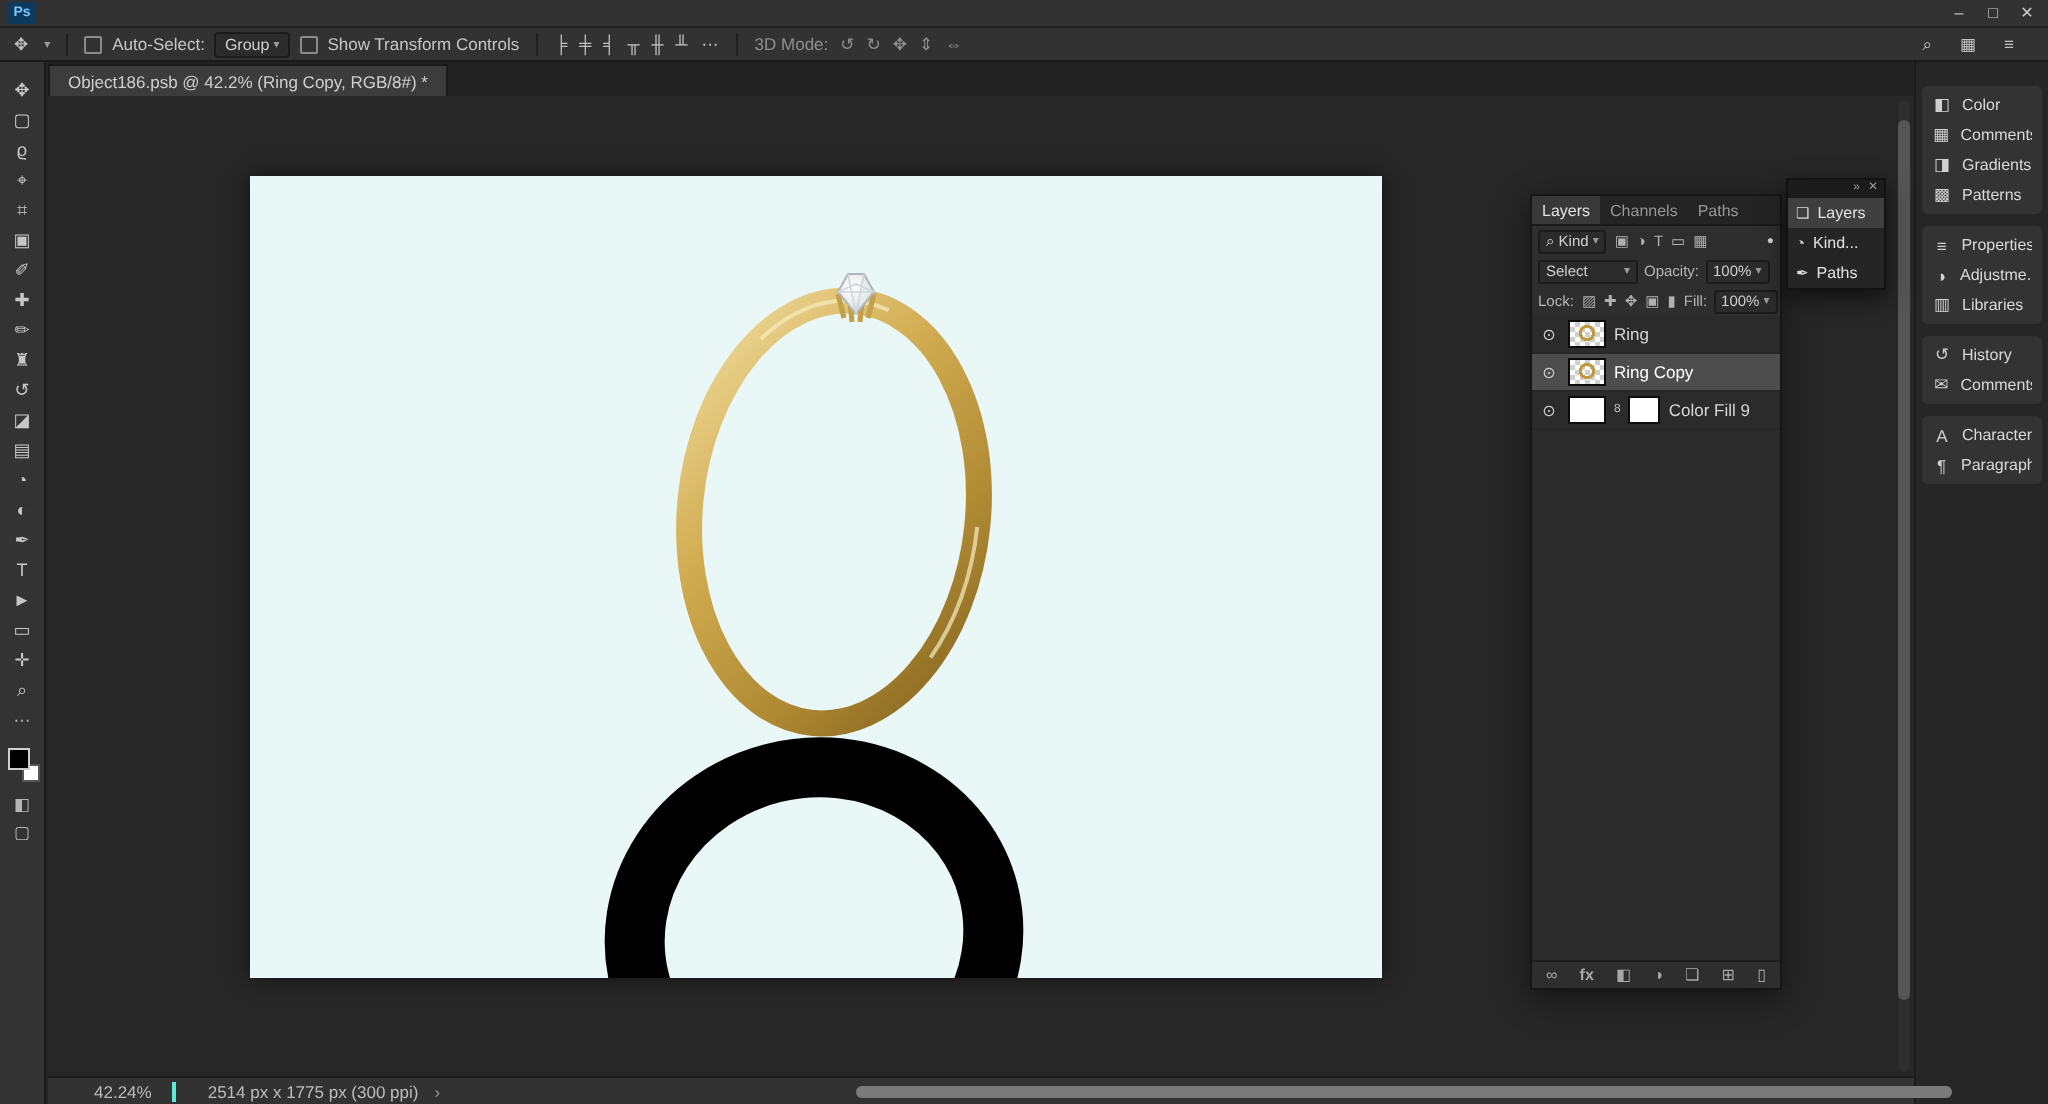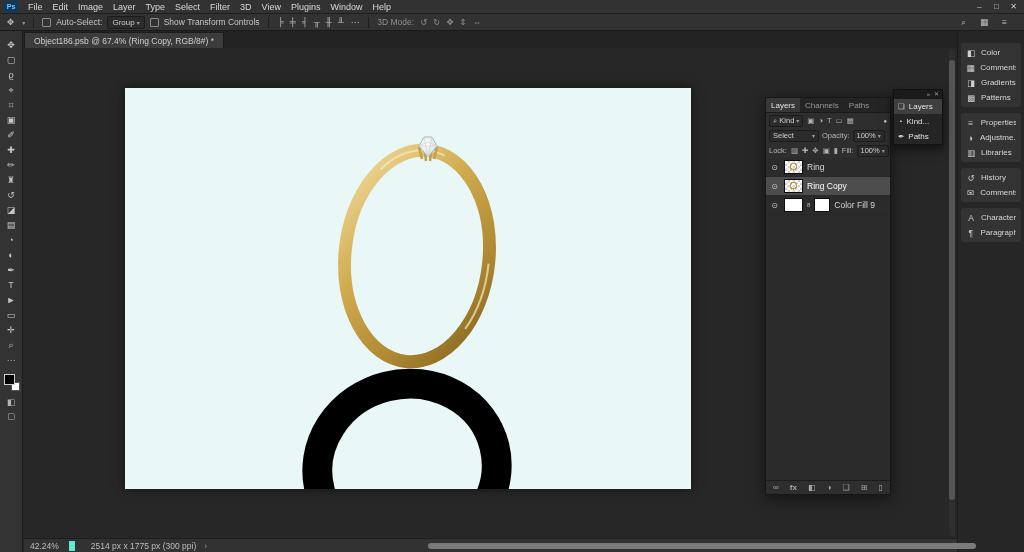--- a/index.html
+++ b/index.html
@@ -35,21 +35,21 @@
   
   #tab-strip{position:absolute;left:24px;top:31px;width:933px;height:17px;background:#232323;display:flex;align-items:flex-end}
   .doc-tab{height:16px;background:#3c3c3c;border:1px solid #1b1b1b;border-bottom:none;padding:0 9px;font-size:8.5px;color:#cfcfcf;line-height:16px;white-space:nowrap}
   #pasteboard{position:absolute;left:24px;top:48px;width:933px;height:490px;background:#272727}
   #canvas{position:absolute;left:125px;top:88px;width:566px;height:401px;background:#e9f8f6;box-shadow:0 0 10px rgba(0,0,0,.55);overflow:hidden}
   #vscroll{position:absolute;left:949px;top:50px;width:6px;height:486px;background:#2e2e2e;border-radius:3px}
   #vscroll .vthumb{width:6px;height:440px;margin-top:10px;background:#555;border-radius:3px}
 
   
   #status-bar{position:absolute;left:24px;top:538px;width:933px;height:14px;background:#323232;border-top:1px solid #1d1d1d;display:flex;align-items:center;font-size:8.5px;color:#bdbdbd;z-index:9}
-  .zoom{margin-left:6px;padding-right:10px;border-right:6px solid #5eead4}
+  .zoom{margin-left:23px;padding-right:10px;border-right:2px solid #5eead4}
   .doc-info{margin-left:16px}
   .chev{margin-left:8px;color:#9a9a9a}
   .hscroll{position:absolute;left:404px;top:4px;width:548px;height:6px}
   .hthumb{width:100%;height:6px;background:#7b7b7b;border-radius:3px}
 
   
   #layers-panel{position:absolute;left:765px;top:97px;width:126px;height:398px;background:#2e2e2e;border:1px solid #171717;box-shadow:0 4px 14px rgba(0,0,0,.5);z-index:10;display:flex;flex-direction:column}
   .ptabs{display:flex;height:15px;background:#242424;border-bottom:1px solid #1a1a1a}
   .ptab{font-size:8px;color:#969696;padding:0 5px;line-height:15px;white-space:nowrap}
   .ptab.active{background:#383838;color:#e2e2e2}
@@ -93,34 +93,20 @@
   .dock-group{background:#333333;border-radius:3px;margin:0 3px;padding:2px 0}
   .dock-item{display:flex;align-items:center;gap:5px;height:15px;padding:0 5px}
   .dock-ic{width:10px;text-align:center;font-size:8.5px;color:#cfcfcf}
   .dock-label{font-size:8px;color:#d8d8d8;white-space:nowrap;overflow:hidden}
 </style>
 </head>
 <body>
 
 <div id="menubar">
   <span class="ps-logo">Ps</span>
-  <nav id="menu-items" style="display:flex">
-      <span class="menu-item">File</span>
-      <span class="menu-item">Edit</span>
-      <span class="menu-item">Image</span>
-      <span class="menu-item">Layer</span>
-      <span class="menu-item">Type</span>
-      <span class="menu-item">Select</span>
-      <span class="menu-item">Filter</span>
-      <span class="menu-item">3D</span>
-      <span class="menu-item">View</span>
-      <span class="menu-item">Plugins</span>
-      <span class="menu-item">Window</span>
-      <span class="menu-item">Help</span>
-    </nav>
   <div id="win-controls">
     <span>–</span>
     <span>□</span>
     <span>✕</span>
   </div>
 </div>
 
 <div id="optionsbar">
   <span class="opt-icon">✥</span>
   <span class="caret">▾</span>
@@ -187,21 +173,21 @@
   <div class="swatches">
     <span class="bgsw"></span>
     <span class="fgsw"></span>
   </div>
   <div class="tool small">◧</div>
   <div class="tool small">▢</div>
 </div>
 
 <div id="tab-strip">
   <div class="doc-tab">
-    <span>Object186.psb @ 67.4% (Ring Copy, RGB/8#) *</span>
+    <span>Object186.psb @ 42.2% (Ring Copy, RGB/8#) *</span>
   </div>
 </div>
 
 <div id="pasteboard"></div>
 
 <div id="canvas" style="background: rgb(233, 248, 246);">
   <svg width="566" height="401" viewBox="0 0 566 401">
     <defs>
       <linearGradient id="gold" x1="0%" y1="0%" x2="85%" y2="100%">
         <stop offset="0%" stop-color="#f2e0a4"></stop>

